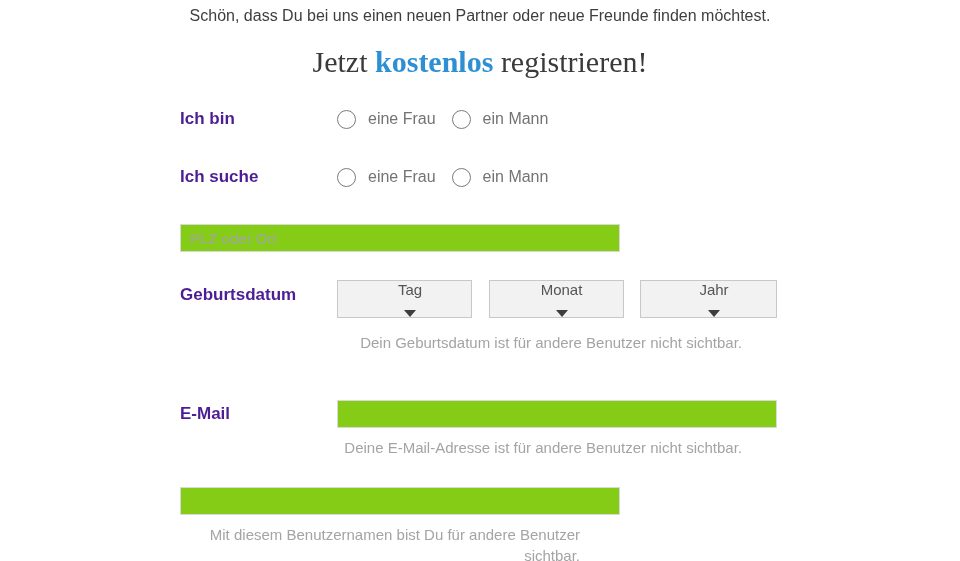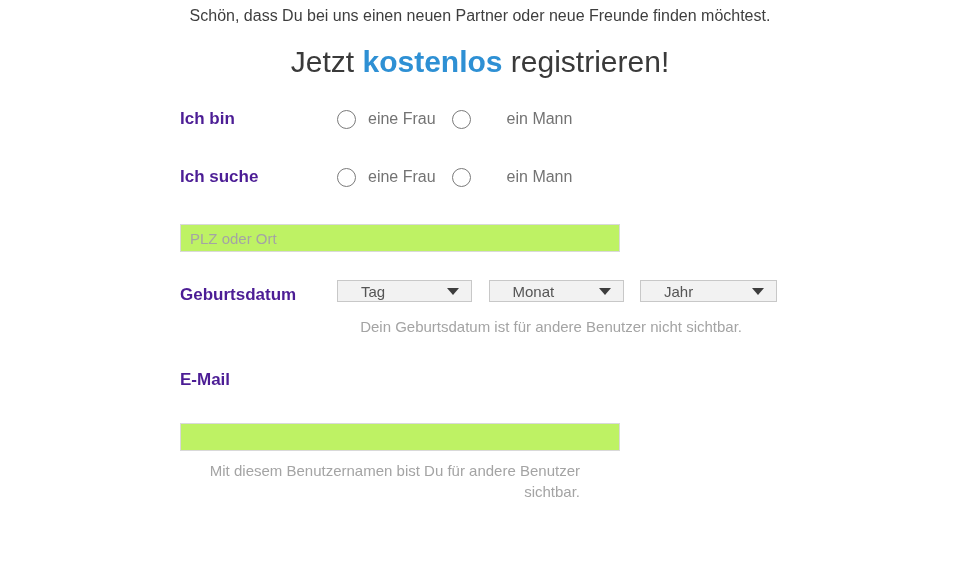--- a/index.html
+++ b/index.html
@@ -16,20 +16,21 @@
     line-height: 20px;
     color: #3e3e3e;
   }
   .heading {
     margin-top: 15px;
     text-align: center;
     font-size: 30px;
     line-height: 41px;
     font-weight: 400;
     color: #3a3a3a;
+    font-family: Liberation Serif, serif;
   }
   .heading .hl {
     color: #2e90d4;
     font-weight: 700;
   }
   .form {
     margin-left: 180px;
     margin-top: 27px;
     width: 600px;
   }
@@ -41,58 +42,59 @@
     align-items: center;
     font-size: 17px;
     font-weight: 700;
     color: #4c1d95;
   }
   .field { width: 440px; }
   
   .radio-row { height: 20px; }
   .radio-group { display: flex; align-items: center; height: 20px; }
   .radio-option { display: flex; align-items: center; cursor: pointer; }
-  .radio-option + .radio-option { margin-left: 16px; gap: 24px; }
+  .radio-option + .radio-option { margin-left: 16px; }
   .radio-circle {
     width: 19px; height: 19px;
     border: 1px solid #7a7a7a;
     border-radius: 50%;
     background: #ffffff;
     margin-right: 12px;
     flex: 0 0 19px;
   }
   .radio-text { font-size: 16px; color: #737373; }
   .mb-r1 { margin-bottom: 38px; }
   .mb-r2 { margin-bottom: 37px; }
   .mb-r3 { margin-bottom: 28px; }
-  .mb-r4 { margin-bottom: 29px; }
+  .mb-r4 { margin-bottom: 47px; }
   .mb-r5 { margin-bottom: 29px; }
   
   .text-input {
     width: 440px; height: 28px;
-    background: #bef264;
+    background: #84cc16;
     border: 1px solid #d9d9d9;
     font-family: "Liberation Sans", "DejaVu Sans", sans-serif;
     font-size: 15px;
     color: #4a4a4a;
     padding: 0 9px;
     outline: none;
   }
   .text-input::placeholder { color: #a4a4a4; opacity: 1; }
   
   .selects { display: flex; justify-content: space-between; width: 440px; }
   .select-box {
-    height: 22px;
+    height: 38px;
     background: #f2f2f2;
     border: 1px solid #c8c8c8;
     display: flex;
     align-items: center;
     justify-content: space-between;
     padding: 0 12px 0 23px;
     cursor: pointer;
+    flex-direction: column;
   }
   .select-box.w1, .select-box.w2 { width: 135px; }
   .select-box.w3 { width: 137px; }
   .select-text { font-size: 15px; color: #555555; }
   .arrow-down {
     width: 0; height: 0;
     border-left: 6px solid transparent;
     border-right: 6px solid transparent;
     border-top: 7px solid #3d3d3d;
   }
@@ -173,20 +175,24 @@
           <span class="select-text">Jahr</span>
           <span class="arrow-down"></span>
         </div>
       </div>
       <div class="helper">Dein Geburtsdatum ist für andere Benutzer nicht sichtbar.</div>
     </div>
   </div>
 
   <div class="row mb-r5">
     <div class="label-cell" style="height:28px">E-Mail</div>
+    <div class="field">
+      <input type="text" class="text-input" value="" style="">
+      <div class="helper tight">Deine E-Mail-Adresse ist für andere Benutzer nicht sichtbar.</div>
+    </div>
   </div>
 
   <div class="row">
     <div class="field">
       <input type="text" class="text-input" value="" style="">
       <div class="helper tight" style="max-width:400px">Mit diesem Benutzernamen bist Du für andere Benutzer sichtbar.</div>
     </div>
   </div>
 
 </div>

